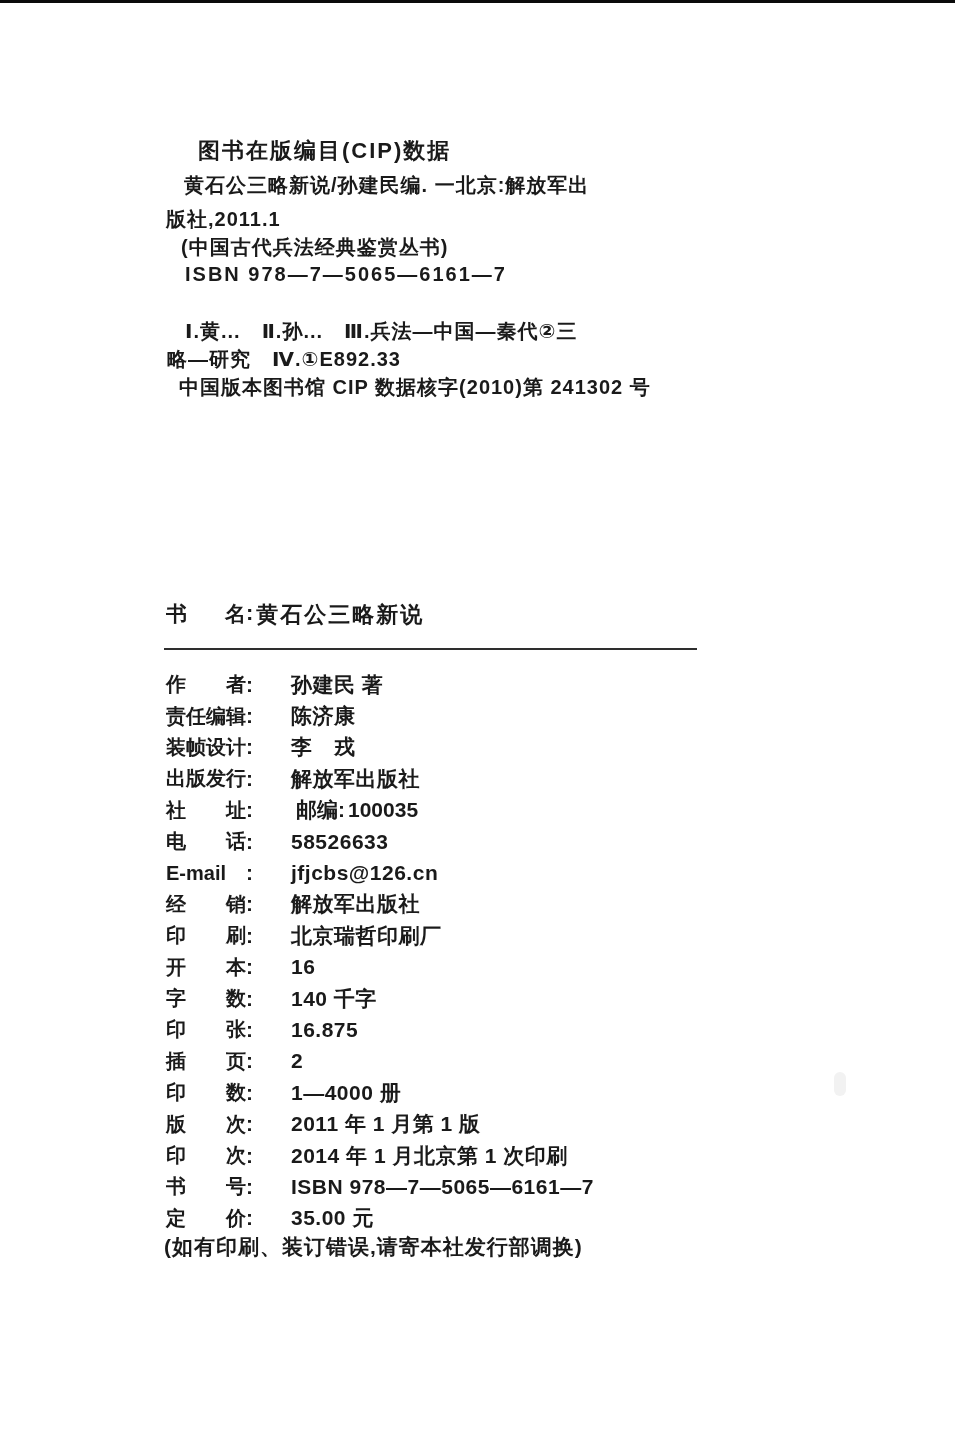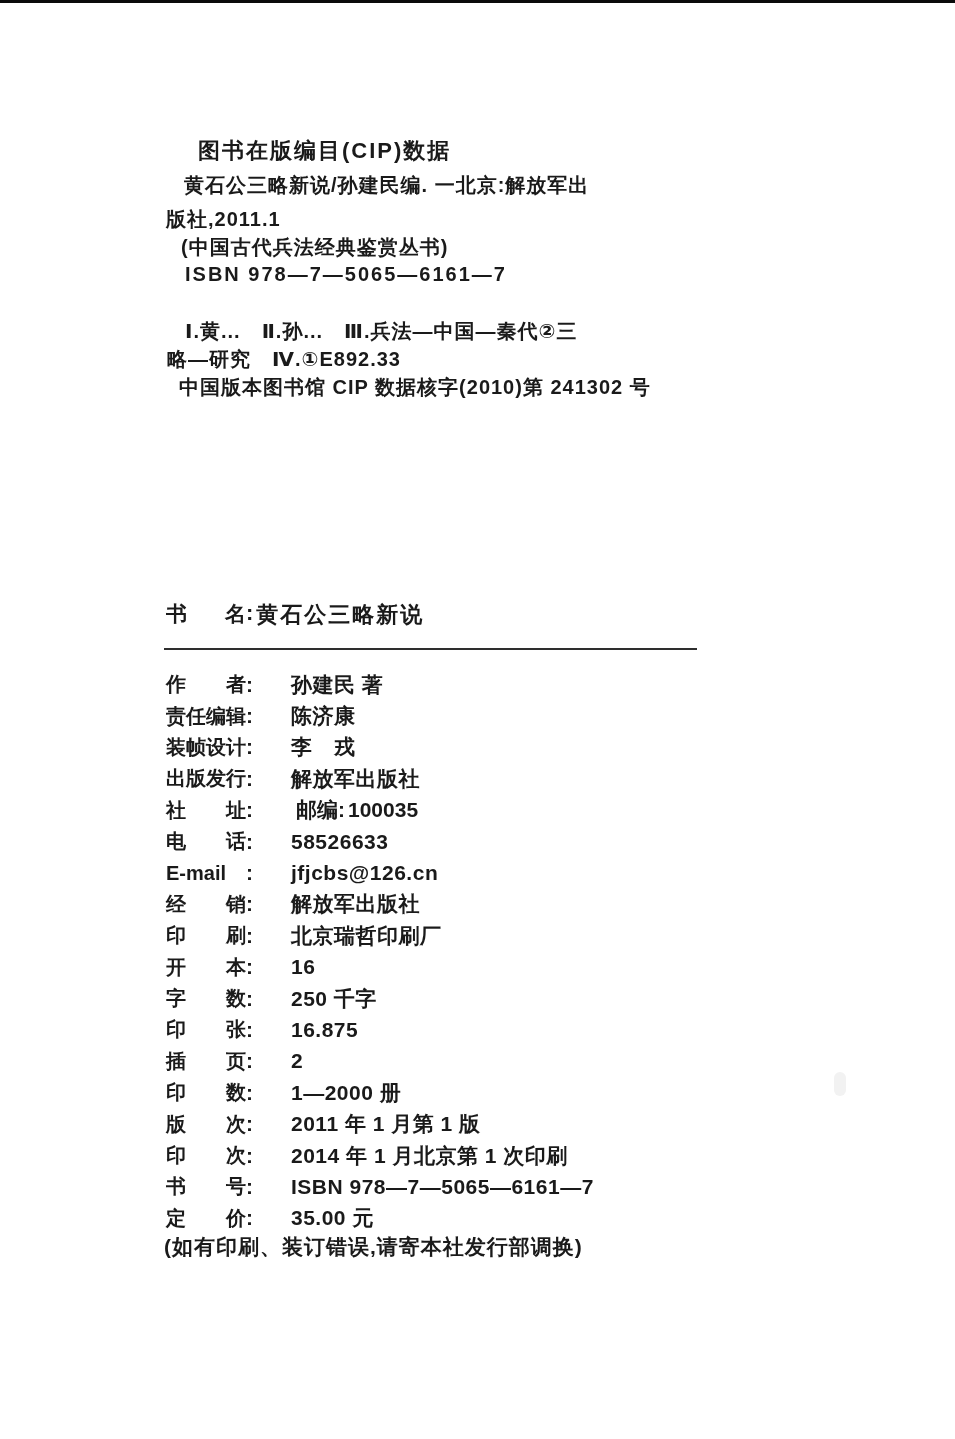--- a/index.html
+++ b/index.html
@@ -167,39 +167,39 @@
 
     <div class="row">
       <span class="lbl">开本</span>
         <span class="colon">:</span>
         <span class="val">16</span>
     </div>
 
     <div class="row">
       <span class="lbl">字数</span>
         <span class="colon">:</span>
-        <span class="val">250 千字</span>
+        <span class="val">140 千字</span>
     </div>
 
     <div class="row">
       <span class="lbl">印张</span>
         <span class="colon">:</span>
         <span class="val">16.875</span>
     </div>
 
     <div class="row">
       <span class="lbl">插页</span>
         <span class="colon">:</span>
         <span class="val">2</span>
     </div>
 
     <div class="row">
       <span class="lbl">印数</span>
         <span class="colon">:</span>
-        <span class="val">1—2000 册</span>
+        <span class="val">1—4000 册</span>
     </div>
 
     <div class="row">
       <span class="lbl">版次</span>
         <span class="colon">:</span>
         <span class="val">2011 年 1 月第 1 版</span>
     </div>
 
     <div class="row">
       <span class="lbl">印次</span>

